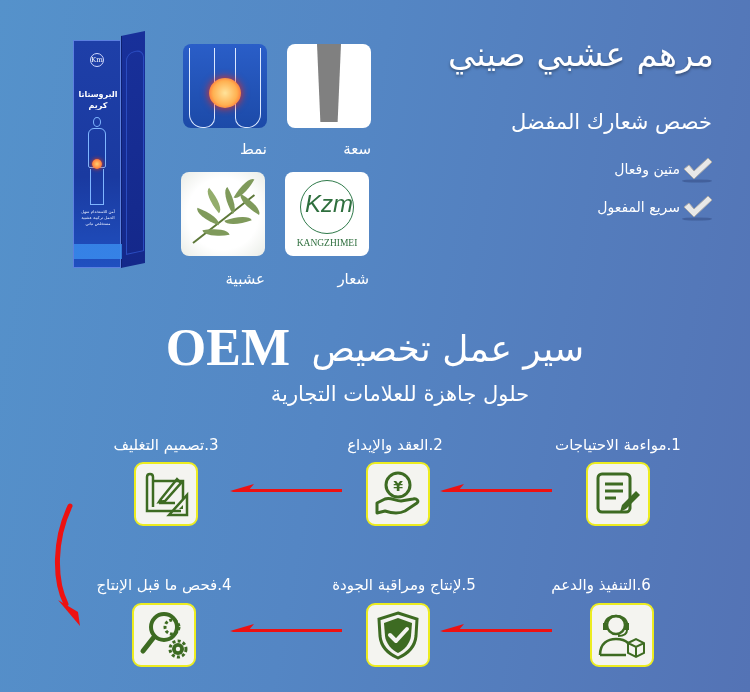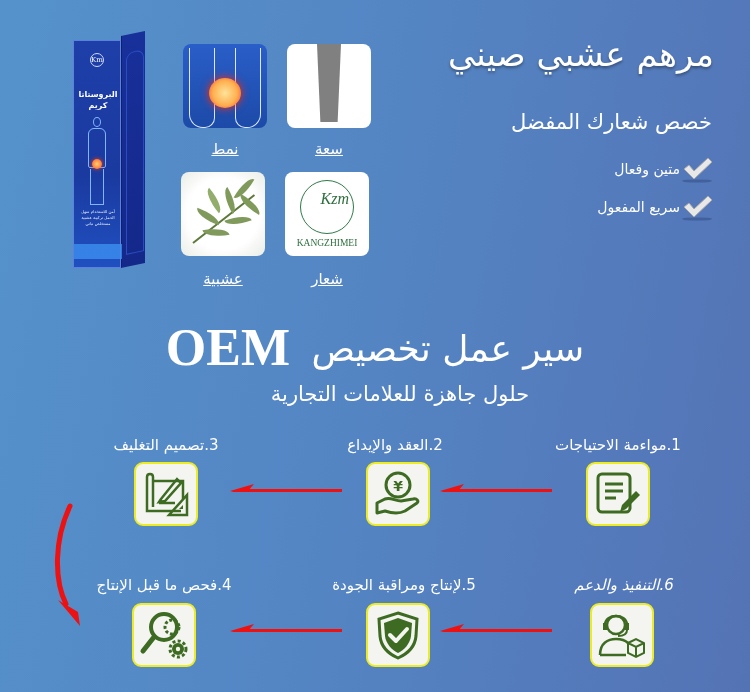--- a/index.html
+++ b/index.html
@@ -71,43 +71,43 @@
     background: linear-gradient(180deg, transparent 0, transparent 30%, #3b8ff0 30%);
     opacity: .8;
   }
 
   
   .tile {
     width: 84px; height: 84px; border-radius: 8px; overflow: hidden;
     background: #fff;
   }
   .tile-label {
-    width: 84px; text-align: center; font-size: 15px; color: #fff; text-decoration: underline;
+    width: 84px; text-align: right; font-size: 15px; color: #fff;
   }
   .tile-style { background: linear-gradient(180deg, #2a5ec8, #1c4aa8); }
   .tile-style .leg { position: absolute; top: 4px; width: 26px; height: 80px; border: 1.5px solid #dbe8ff; border-top: none; }
   .tile-style .spot {
     position: absolute; left: 26px; top: 34px; width: 32px; height: 30px; border-radius: 50%;
     background: radial-gradient(circle, #ffe39a 0%, #ffb050 55%, #ff3a20 100%);
     box-shadow: 0 0 8px #ff2a10;
   }
   .tile-capacity .tube {
     position: absolute; left: 30px; top: 0; width: 24px; height: 78px;
     background: #808080; clip-path: polygon(0 0, 100% 0, 86% 100%, 14% 100%);
   }
   .tile-ing { background: radial-gradient(circle at 50% 50%, #ffffff 60%, #e9ece6 100%); }
   .leaf { position: absolute; width: 26px; height: 9px; background: #7f9a5b; border-radius: 0 100% 0 100%; }
   .stem { position: absolute; height: 2px; background: #5d7838; transform-origin: left center; }
   .tile-logo .ring {
     position: absolute; left: 15px; top: 8px; width: 54px; height: 54px; border-radius: 50%;
     border: 1.5px solid #2f7a4a;
   }
   .tile-logo .mark {
-    position: absolute; left: 20px; top: 18px; width: 44px; text-align: right;
-    font-family: Liberation Serif, serif; font-size: 16px; color: #2f6f3e; font-style: italic;
+    position: absolute; left: 20px; top: 18px; width: 44px; text-align: left;
+    font-family: Liberation Sans, sans-serif; font-size: 24px; color: #2f6f3e; font-style: italic;
   }
   .tile-logo .brand {
     position: absolute; left: 0; top: 66px; width: 84px; text-align: center;
     font-family: "Liberation Serif", serif; font-weight: normal; font-size: 9.5px; color: #2f6f3e;
   }
 
   
   .headline { right: 36px; top: 34px; font-size: 34px; text-shadow: 0 2px 3px rgba(0,0,0,.35); direction: rtl; }
   .subhead { right: 38px; top: 110px; font-size: 21px; direction: rtl; }
   .check-row { right: 36px; display: flex; align-items: center; direction: rtl; }
@@ -294,21 +294,21 @@
     <path d="M25 8 L39 13 L38 26 C37 34 31 40 25 43 C19 40 13 34 12 26 L11 13 Z" fill="#3d6b22"></path>
     <path d="M17 25 L23 31 L34 19" fill="none" stroke="#f4f4f0" stroke-width="4" stroke-linecap="round" stroke-linejoin="round"></path>
   </svg>
 </div>
 
 <svg class="abs red-arrow" style="left:440px; top:624px;" width="112" height="14">
   <line x1="18" y1="7" x2="112" y2="7" stroke="#ee1111" stroke-width="4"></line>
   <path d="M0 7 L24 0 L18 7 L24 14 Z" fill="#ee1111"></path>
 </svg>
 
-<div class="abs step-label" style="left:559px; top:576px; width:130px;font-style:italic;">
+<div class="abs step-label" style="left:536px; top:576px; width:130px;">
   <span style="direction:ltr">6.</span><span>التنفيذ والدعم</span>
 </div>
 <div class="abs step-box" style="left:590px; top:603px;">
   <svg width="52" height="52" viewBox="0 0 52 52">
     <circle cx="20" cy="16" r="9" fill="none" stroke="#3d6b22" stroke-width="2.5"></circle>
     <path d="M9 16 C9 4 31 4 31 16" fill="none" stroke="#3d6b22" stroke-width="2.5"></path>
     <rect x="7" y="14" width="4" height="7" fill="#3d6b22"></rect>
     <rect x="29" y="14" width="4" height="7" fill="#3d6b22"></rect>
     <path d="M31 21 C31 26 26 27 22 27" fill="none" stroke="#3d6b22" stroke-width="2"></path>
     <path d="M4 46 C4 34 12 30 20 30 C26 30 30 32 32 34 M4 46 L30 46" fill="none" stroke="#3d6b22" stroke-width="2.5"></path>

